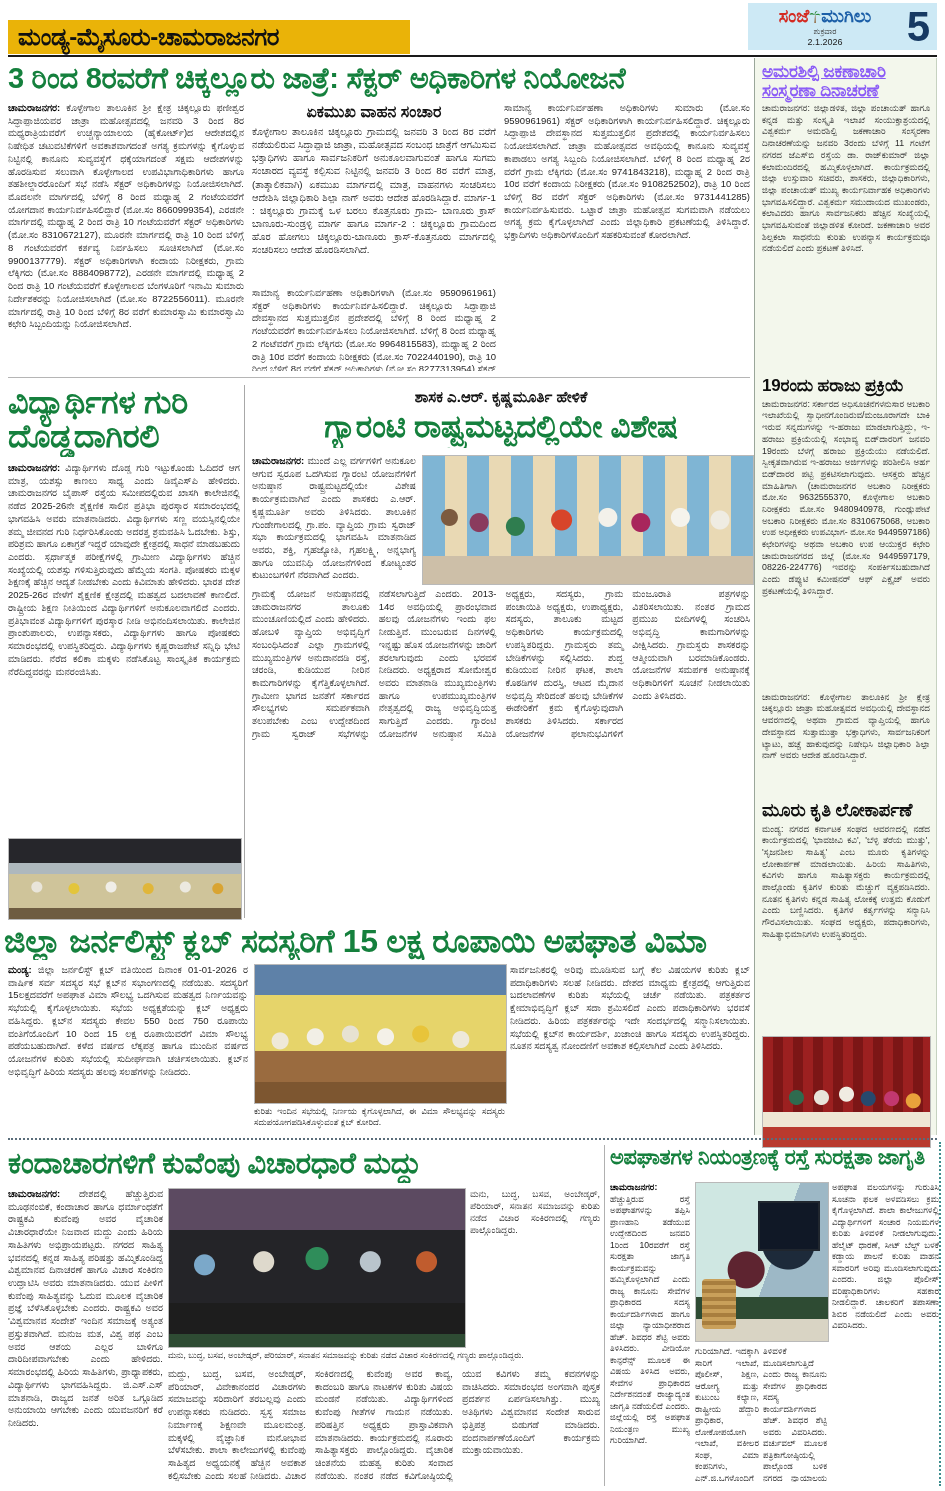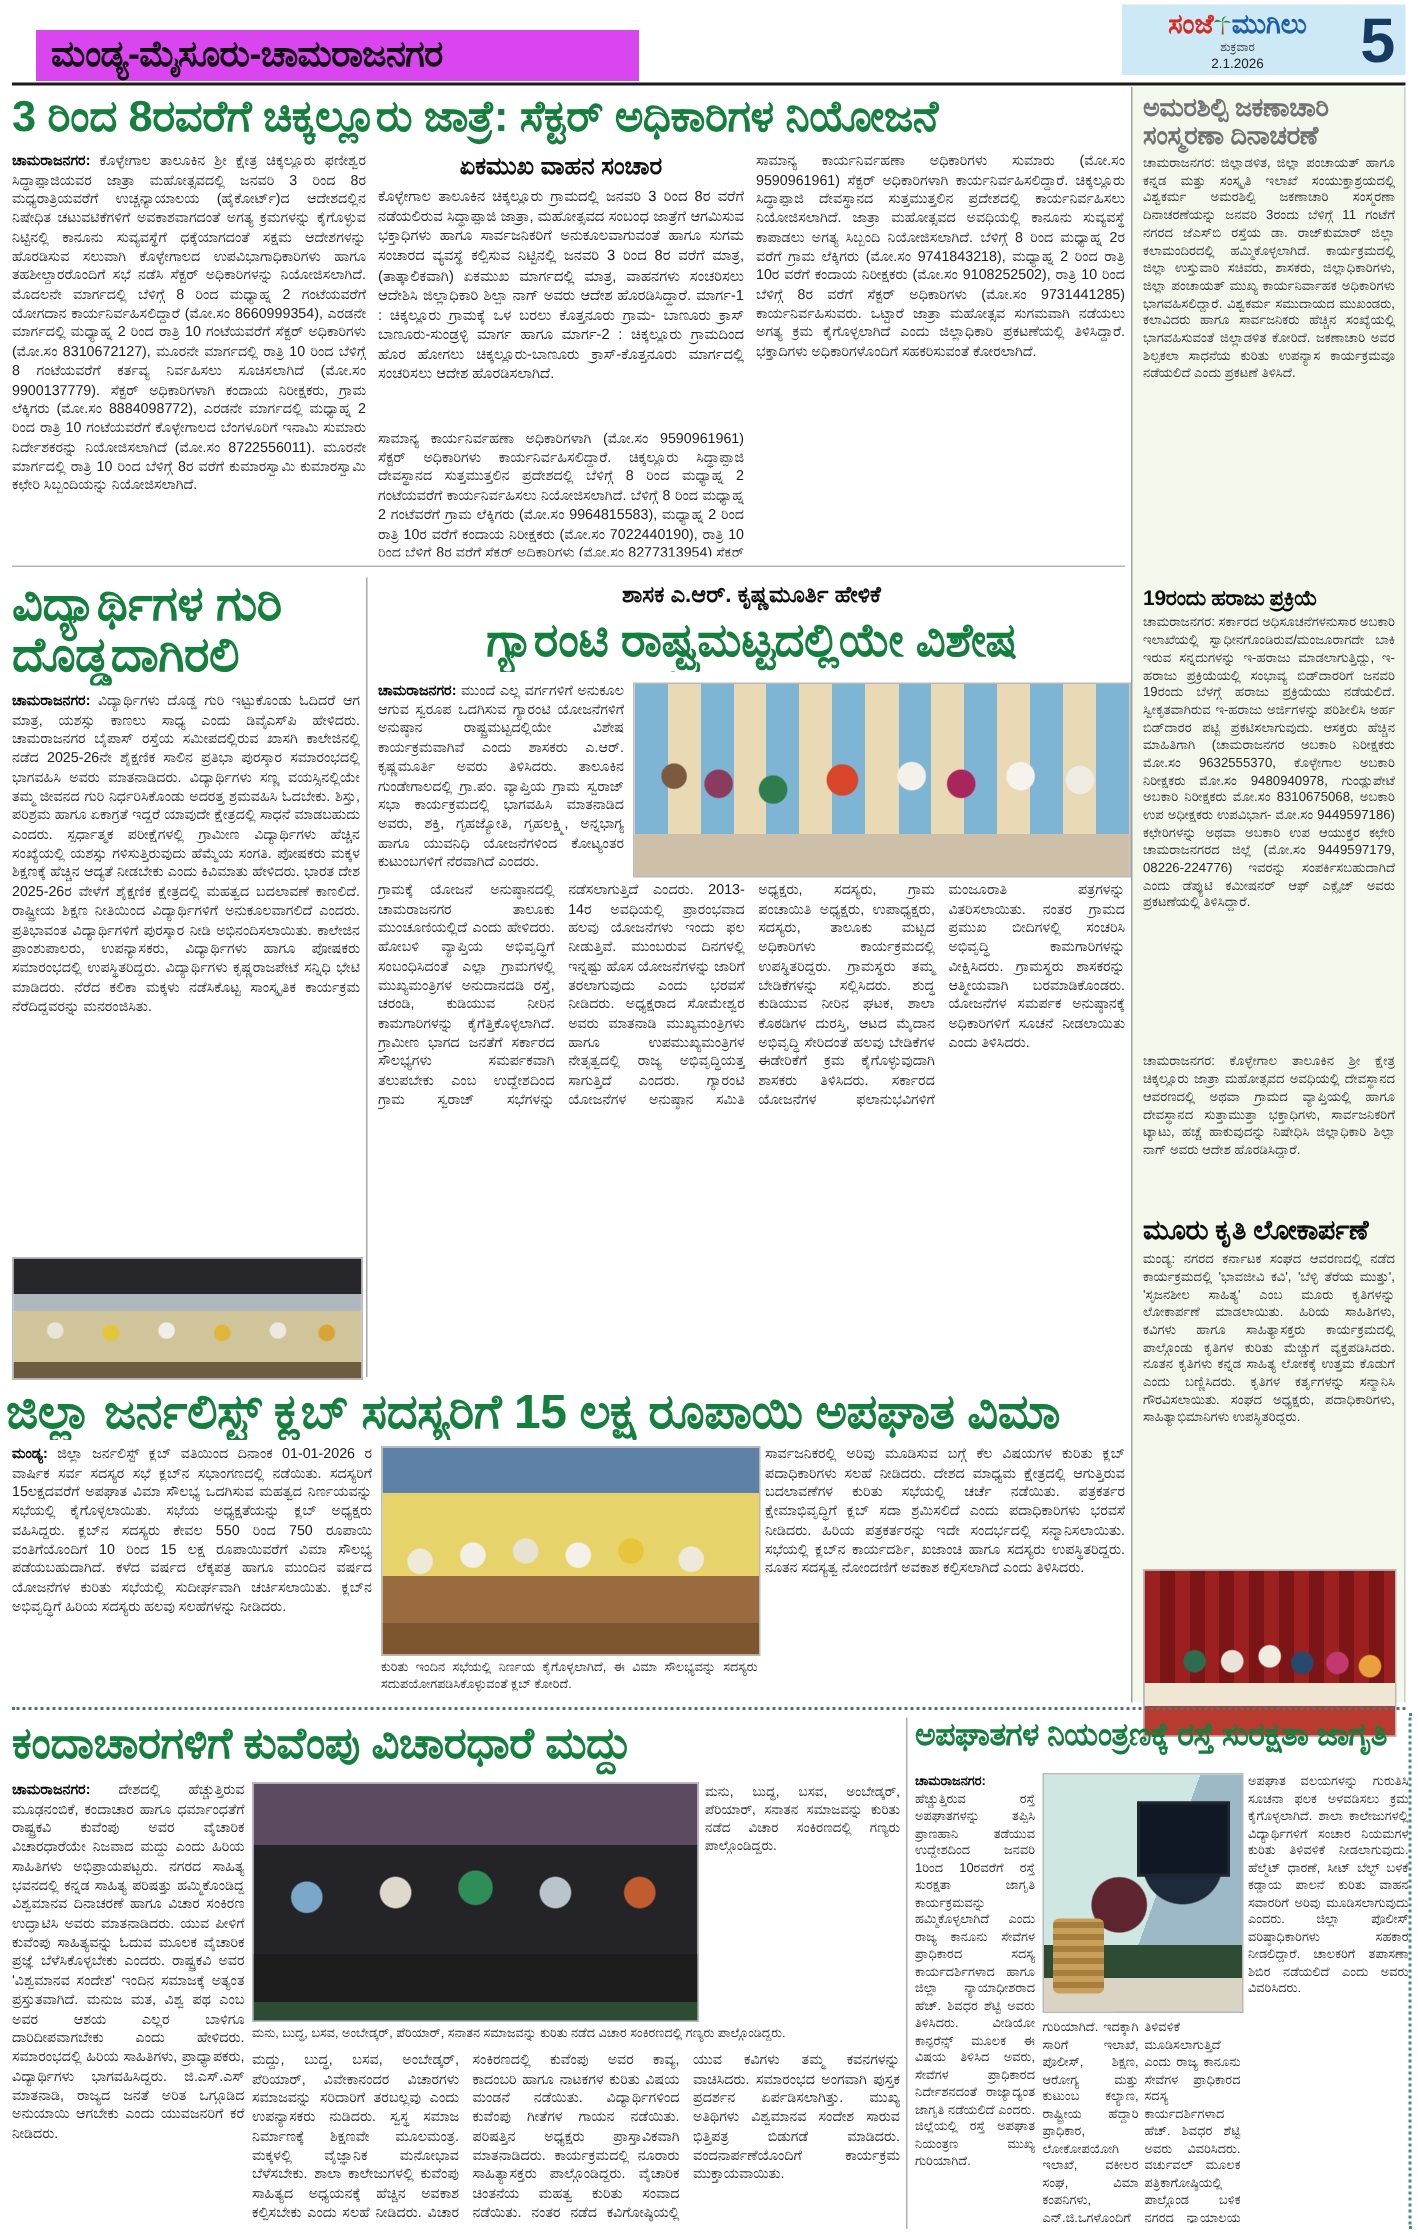--- a/index.html
+++ b/index.html
@@ -7,28 +7,28 @@
   .abs{position:absolute;}
   .txt{font-size:9.5px;line-height:1.34;text-align:justify;color:#1d1d1d;overflow:hidden;}
   .txt .dl{font-weight:bold;color:#000;}
   .hl{font-weight:bold;color:#15803d;letter-spacing:-0.3px;overflow:hidden;}
   .kick{font-weight:bold;text-align:center;}
   .photo{overflow:hidden;border:1px solid #b9b9b9;}
   .cap{font-size:8.5px;line-height:1.3;color:#222;text-align:justify;overflow:hidden;}
   .vline{width:1px;background:#a8a8a8;}
   .dotline{border-top:2px dotted #5a6d7a;height:0;}
   .rail{background:#f3f7ec;border-left:1px solid #9aa79a;border-right:1px solid #c6d2c0;}
-  .rail .rtitle{font-weight:bold;color:#737373;line-height:1.12;letter-spacing:-0.2px;}
+  .rail .rtitle{font-weight:bold;color:#8b5cf6;line-height:1.12;letter-spacing:-0.2px;text-decoration:underline;}
   .rail .rtitle2{font-weight:bold;color:#0d0d0d;line-height:1.1;letter-spacing:-0.2px;}
   .rail .rtxt{font-size:8.8px;line-height:1.33;text-align:justify;color:#2a2a2a;overflow:hidden;}
   .mast{background:#cde9f5;text-align:center;}
   .mast .r{color:#d42a21;font-weight:bold;}
   .mast .b{color:#1c5fa8;font-weight:bold;}
   .pageno{background:#cde9f5;color:#173a63;font-weight:bold;text-align:center;}
-  .seclabel{background:#d946ef;font-weight:bold;letter-spacing:-0.4px;margin-left:16px;}
+  .seclabel{background:#eab308;font-weight:bold;letter-spacing:-0.4px;}
   .cols4{column-count:4;column-gap:9px;}
   .cols3{column-count:3;column-gap:9px;}
 </style>
 </head>
 <body>
 
 <div class="abs seclabel" style="left:8px;top:20px;width:392px;height:34px;font-size:24px;line-height:34px;padding-left:10px;">
   <span>ಮಂಡ್ಯ-ಮೈಸೂರು-ಚಾಮರಾಜನಗರ</span>
 </div>
 
@@ -68,21 +68,21 @@
 
 <div class="abs" style="left:8px;top:377px;width:742px;height:1px;background:#b5b5b5;"></div>
 
 <div class="abs rail" style="left:754px;top:58px;width:183px;height:1077px;padding:0;box-sizing:border-box;">
   <div style="padding:4px 6px 0 7px;">
     <div class="rtitle" style="font-size:17px;">ಅಮರಶಿಲ್ಪಿ ಜಕಣಾಚಾರಿ ಸಂಸ್ಮರಣಾ ದಿನಾಚರಣೆ</div>
     <div class="rtxt" style="height:268px;margin-top:3px;">
       <span class="dl">ಚಾಮರಾಜನಗರ:</span>
       <span>ಜಿಲ್ಲಾಡಳಿತ, ಜಿಲ್ಲಾ ಪಂಚಾಯತ್ ಹಾಗೂ ಕನ್ನಡ ಮತ್ತು ಸಂಸ್ಕೃತಿ ಇಲಾಖೆ ಸಂಯುಕ್ತಾಶ್ರಯದಲ್ಲಿ ವಿಶ್ವಕರ್ಮ ಅಮರಶಿಲ್ಪಿ ಜಕಣಾಚಾರಿ ಸಂಸ್ಮರಣಾ ದಿನಾಚರಣೆಯನ್ನು ಜನವರಿ 3ರಂದು ಬೆಳಿಗ್ಗೆ 11 ಗಂಟೆಗೆ ನಗರದ ಜೆಎಸ್‌ಬಿ ರಸ್ತೆಯ ಡಾ. ರಾಜ್‌ಕುಮಾರ್ ಜಿಲ್ಲಾ ಕಲಾಮಂದಿರದಲ್ಲಿ ಹಮ್ಮಿಕೊಳ್ಳಲಾಗಿದೆ. ಕಾರ್ಯಕ್ರಮದಲ್ಲಿ ಜಿಲ್ಲಾ ಉಸ್ತುವಾರಿ ಸಚಿವರು, ಶಾಸಕರು, ಜಿಲ್ಲಾಧಿಕಾರಿಗಳು, ಜಿಲ್ಲಾ ಪಂಚಾಯತ್ ಮುಖ್ಯ ಕಾರ್ಯನಿರ್ವಾಹಕ ಅಧಿಕಾರಿಗಳು ಭಾಗವಹಿಸಲಿದ್ದಾರೆ. ವಿಶ್ವಕರ್ಮ ಸಮುದಾಯದ ಮುಖಂಡರು, ಕಲಾವಿದರು ಹಾಗೂ ಸಾರ್ವಜನಿಕರು ಹೆಚ್ಚಿನ ಸಂಖ್ಯೆಯಲ್ಲಿ ಭಾಗವಹಿಸುವಂತೆ ಜಿಲ್ಲಾಡಳಿತ ಕೋರಿದೆ. ಜಕಣಾಚಾರಿ ಅವರ ಶಿಲ್ಪಕಲಾ ಸಾಧನೆಯ ಕುರಿತು ಉಪನ್ಯಾಸ ಕಾರ್ಯಕ್ರಮವೂ ನಡೆಯಲಿದೆ ಎಂದು ಪ್ರಕಟಣೆ ತಿಳಿಸಿದೆ.</span>
     </div>
-    <div class="rtitle2" style="font-size:14px;margin-top:20px;">19ರಂದು ಹರಾಜು ಪ್ರಕ್ರಿಯೆ</div>
+    <div class="rtitle2" style="font-size:17px;margin-top:6px;">19ರಂದು ಹರಾಜು ಪ್ರಕ್ರಿಯೆ</div>
     <div class="rtxt" style="height:290px;margin-top:3px;">
       <span class="dl">ಚಾಮರಾಜನಗರ:</span>
       <span>ಸರ್ಕಾರದ ಅಧಿಸೂಚನೆಗಳನುಸಾರ ಅಬಕಾರಿ ಇಲಾಖೆಯಲ್ಲಿ ಸ್ವಾಧೀನಗೊಂಡಿರುವ/ಮಂಜೂರಾಗದೇ ಬಾಕಿ ಇರುವ ಸನ್ನದುಗಳನ್ನು ಇ-ಹರಾಜು ಮಾಡಲಾಗುತ್ತಿದ್ದು, ಇ-ಹರಾಜು ಪ್ರಕ್ರಿಯೆಯಲ್ಲಿ ಸಂಭಾವ್ಯ ಬಿಡ್‌ದಾರರಿಗೆ ಜನವರಿ 19ರಂದು ಬೆಳಗ್ಗೆ ಹರಾಜು ಪ್ರಕ್ರಿಯೆಯು ನಡೆಯಲಿದೆ. ಸ್ವೀಕೃತವಾಗಿರುವ ಇ-ಹರಾಜು ಅರ್ಜಿಗಳನ್ನು ಪರಿಶೀಲಿಸಿ ಅರ್ಹ ಬಿಡ್‌ದಾರರ ಪಟ್ಟಿ ಪ್ರಕಟಿಸಲಾಗುವುದು. ಆಸಕ್ತರು ಹೆಚ್ಚಿನ ಮಾಹಿತಿಗಾಗಿ (ಚಾಮರಾಜನಗರ ಅಬಕಾರಿ ನಿರೀಕ್ಷಕರು ಮೋ.ಸಂ 9632555370, ಕೊಳ್ಳೇಗಾಲ ಅಬಕಾರಿ ನಿರೀಕ್ಷಕರು ಮೋ.ಸಂ 9480940978, ಗುಂಡ್ಲುಪೇಟೆ ಅಬಕಾರಿ ನಿರೀಕ್ಷಕರು ಮೋ.ಸಂ 8310675068, ಅಬಕಾರಿ ಉಪ ಅಧೀಕ್ಷಕರು ಉಪವಿಭಾಗ- ಮೋ.ಸಂ 9449597186) ಕಛೇರಿಗಳನ್ನು ಅಥವಾ ಅಬಕಾರಿ ಉಪ ಆಯುಕ್ತರ ಕಛೇರಿ ಚಾಮರಾಜನಗರದ ಜಿಲ್ಲೆ (ಮೋ.ಸಂ 9449597179, 08226-224776) ಇವರನ್ನು ಸಂಪರ್ಕಿಸಬಹುದಾಗಿದೆ ಎಂದು ಡೆಪ್ಯುಟಿ ಕಮೀಷನರ್ ಆಫ್ ಎಕ್ಸೈಜ್ ಅವರು ಪ್ರಕಟಣೆಯಲ್ಲಿ ತಿಳಿಸಿದ್ದಾರೆ.</span>
     </div>
     <div class="rtxt" style="height:92px;margin-top:3px;">
       <span class="dl">ಚಾಮರಾಜನಗರ:</span>
       <span>ಕೊಳ್ಳೇಗಾಲ ತಾಲೂಕಿನ ಶ್ರೀ ಕ್ಷೇತ್ರ ಚಿಕ್ಕಲ್ಲೂರು ಜಾತ್ರಾ ಮಹೋತ್ಸವದ ಅವಧಿಯಲ್ಲಿ ದೇವಸ್ಥಾನದ ಆವರಣದಲ್ಲಿ ಅಥವಾ ಗ್ರಾಮದ ವ್ಯಾಪ್ತಿಯಲ್ಲಿ ಹಾಗೂ ದೇವಸ್ಥಾನದ ಸುತ್ತಾಮುತ್ತಾ ಭಕ್ತಾಧಿಗಳು, ಸಾರ್ವಜನಿಕರಿಗೆ ಟ್ಯಾಟು, ಹಚ್ಚೆ ಹಾಕುವುದನ್ನು ನಿಷೇಧಿಸಿ ಜಿಲ್ಲಾಧಿಕಾರಿ ಶಿಲ್ಪಾ ನಾಗ್ ಅವರು ಆದೇಶ ಹೊರಡಿಸಿದ್ದಾರೆ.</span>
     </div>
     <div class="rtitle2" style="font-size:18px;margin-top:17px;">ಮೂರು ಕೃತಿ ಲೋಕಾರ್ಪಣೆ</div>
     <div class="rtxt" style="height:206px;margin-top:3px;">

